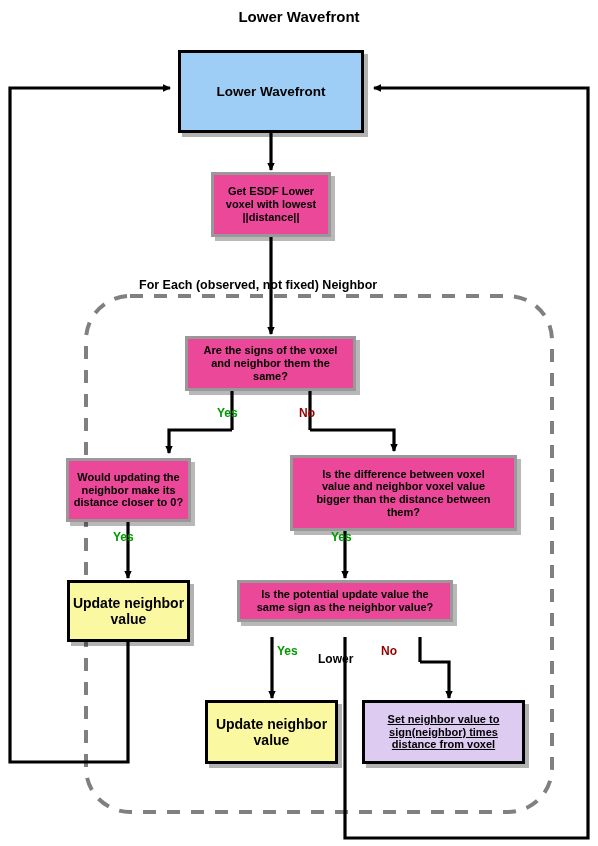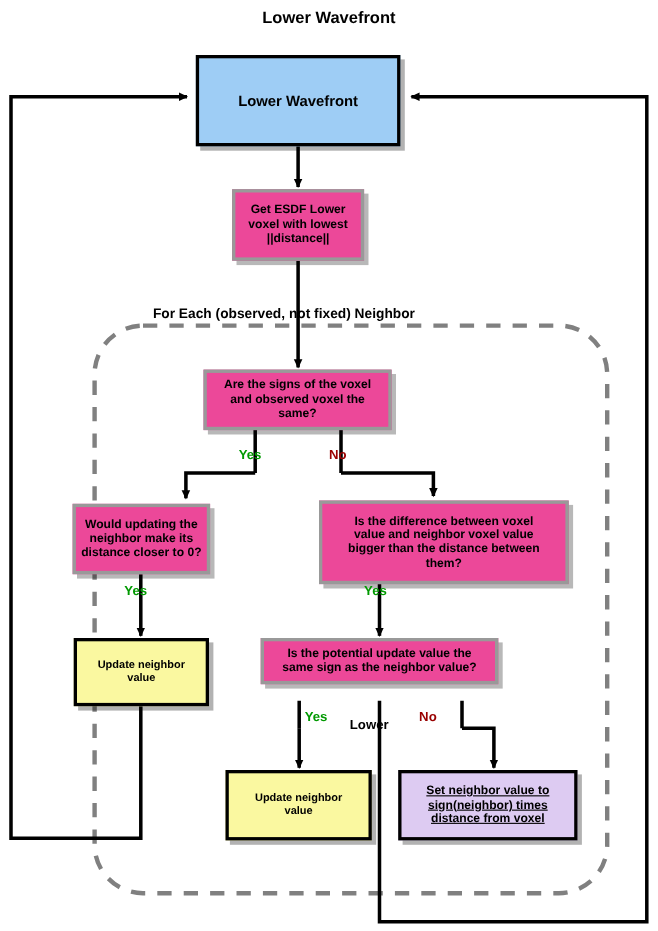--- a/index.html
+++ b/index.html
@@ -59,21 +59,21 @@
   .style-decision {
     border: 3px solid #999999;
     background: #ec4899;
     box-shadow: 4px 4px 0 0 rgba(0,0,0,0.28);
     font-size: 11px;
   }
   .style-action {
     border: 3px solid #000000;
     background: #faf8a0;
     box-shadow: 4px 4px 0 0 rgba(0,0,0,0.30);
-    font-size: 10px;
+    font-size: 14px;
   }
   .style-alt {
     border: 3px solid #000000;
     background: #ddcbf2;
     box-shadow: 4px 4px 0 0 rgba(0,0,0,0.30);
     font-size: 11px;
     text-decoration: underline;
   }
   .edge-label {
     position: absolute;
@@ -131,21 +131,21 @@
 
   <div class="loop-label" style="left:139px; top:278px;">For Each (observed, not fixed) Neighbor</div>
 
   <div class="node style-start" style="left:178px; top:50px; width:186px; height:83px;">Lower Wavefront</div>
 
   <div class="node style-decision" style="left:211px; top:172px; width:120px; height:65px;">Get ESDF Lower
 voxel with lowest
 ||distance||</div>
 
   <div class="node style-decision" style="left:185px; top:336px; width:171px; height:55px;">Are the signs of the voxel
-and observed voxel the
+and neighbor them the
 same?</div>
 
   <div class="node style-decision" style="left:66px; top:458px; width:125px; height:64px;">Would updating the
 neighbor make its
 distance closer to 0?</div>
 
   <div class="node style-decision" style="left:290px; top:455px; width:227px; height:76px;">Is the difference between voxel
 value and neighbor voxel value
 bigger than the distance between
 them?</div>

